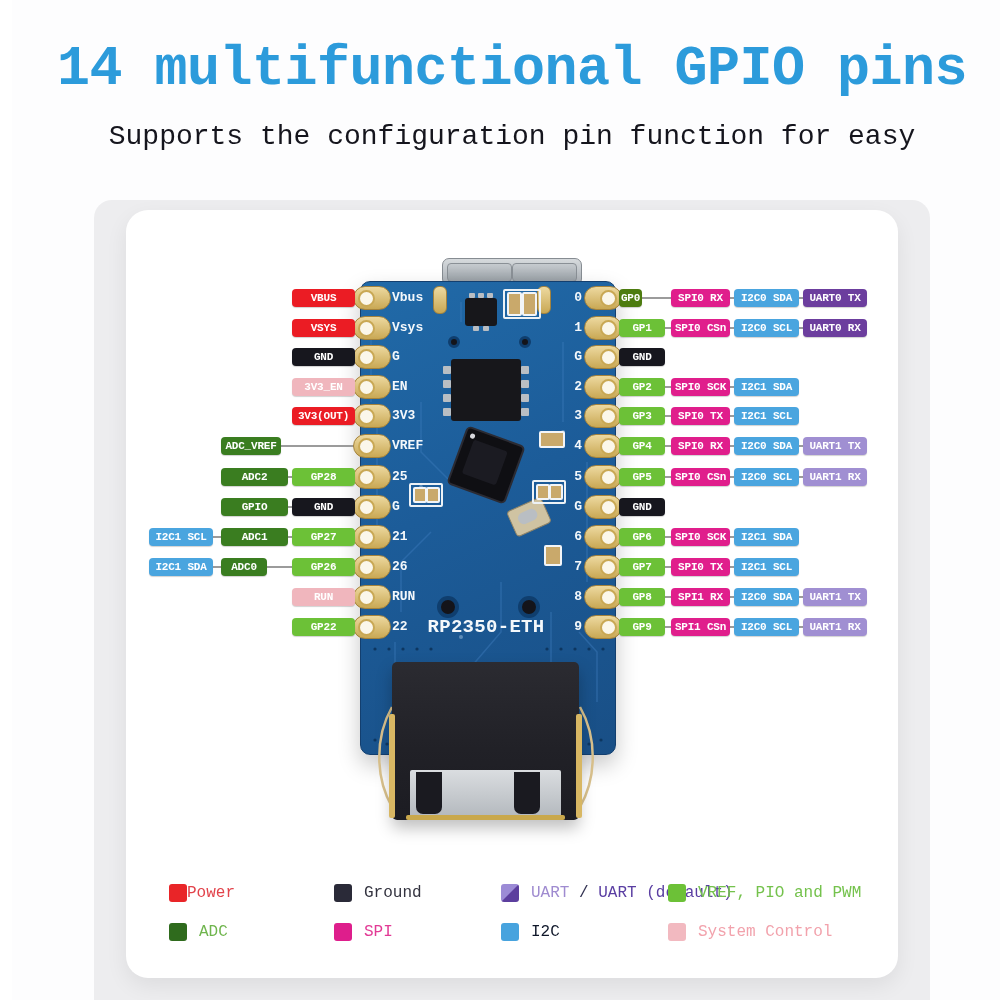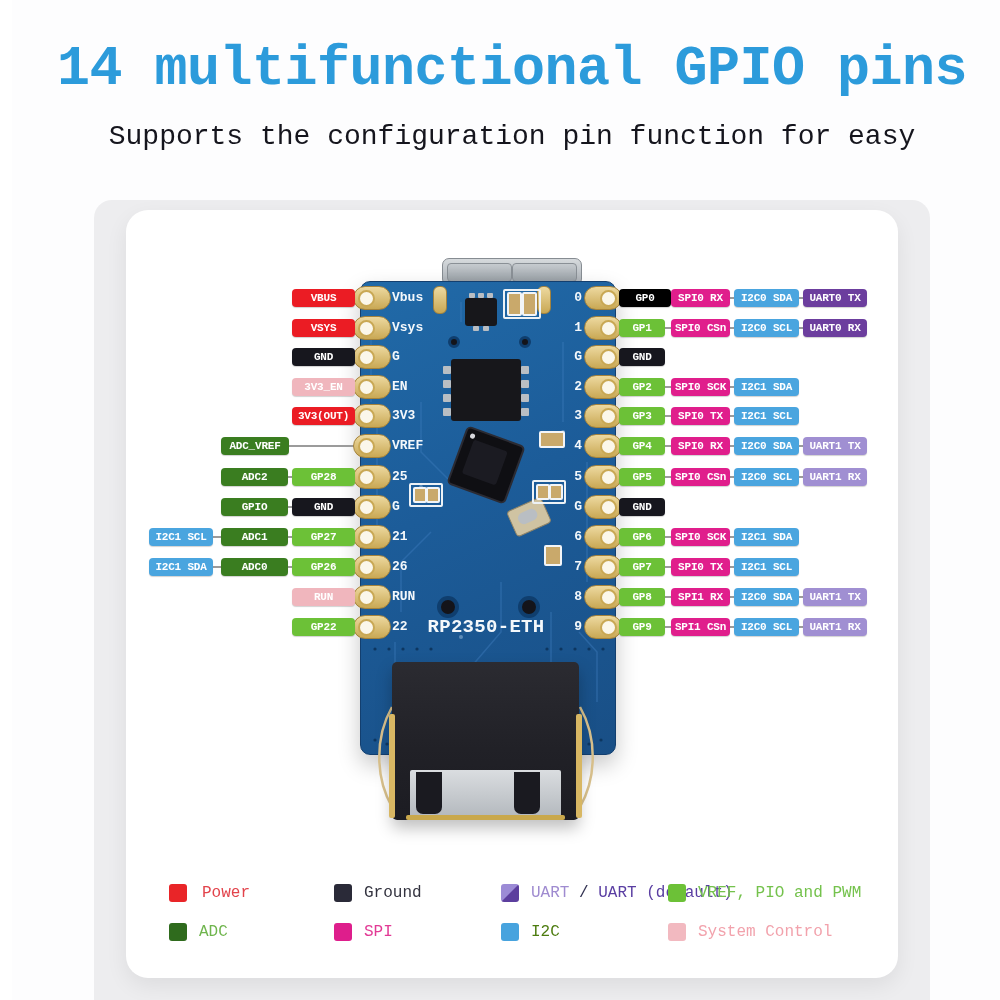--- a/index.html
+++ b/index.html
@@ -183,21 +183,21 @@
   <div id="pins">
       <div class="rowline" style="left: 286px; top: 297px; width: 69px;"></div>
       <div class="rowline" style="left: 598px; top: 297px; width: 251px;"></div>
       <div class="pad pleft" style="left: 341px; top: 286px;">
         <div class="ph"></div>
       </div>
       <div class="pad pright" style="left: 572px; top: 286px;">
         <div class="ph"></div>
       </div>
       <div class="badge" style="left: 280px; top: 289px; width: 63px; background: rgb(235, 28, 36);">VBUS</div>
-      <div class="badge" style="left: 607px; top: 289px; width: 52px; background: #000000;">GP0</div>
+      <div class="badge" style="left: 607px; top: 289px; width: 23px; background: #4d7c0f;">GP0</div>
       <div class="badge" style="left: 659px; top: 289px; width: 59px; background: rgb(224, 30, 140);">SPI0 RX</div>
       <div class="badge" style="left: 722px; top: 289px; width: 65px; background: rgb(74, 165, 223);">I2C0 SDA</div>
       <div class="badge" style="left: 791px; top: 289px; width: 64px; background: rgb(108, 62, 158);">UART0 TX</div>
       <div class="silk" style="left: 380px; top: 288px;">Vbus</div>
       <div class="silk" style="left: 540px; top: 288px; width: 30px; text-align: right;">0</div>
       <div class="rowline" style="left: 286px; top: 327px; width: 69px;"></div>
       <div class="rowline" style="left: 598px; top: 327px; width: 251px;"></div>
       <div class="pad pleft" style="left: 341px; top: 316px;">
         <div class="ph"></div>
       </div>
@@ -252,21 +252,21 @@
       <div class="silk" style="left: 380px; top: 406px;">3V3</div>
       <div class="silk" style="left: 540px; top: 406px; width: 30px; text-align: right;">3</div>
       <div class="rowline" style="left: 215px; top: 445px; width: 140px;"></div>
       <div class="rowline" style="left: 598px; top: 445px; width: 251px;"></div>
       <div class="pad pleft" style="left: 341px; top: 434px;">
         <div class="ph"></div>
       </div>
       <div class="pad pright" style="left: 572px; top: 434px;">
         <div class="ph"></div>
       </div>
-      <div class="badge" style="left: 209px; top: 437px; width: 68px; background: rgb(58, 125, 32);">ADC_VREF</div>
+      <div class="badge" style="left: 209px; top: 437px; width: 60px; background: rgb(58, 125, 32);">ADC_VREF</div>
       <div class="badge" style="left: 607px; top: 437px; width: 46px; background: rgb(108, 193, 55);">GP4</div>
       <div class="badge" style="left: 659px; top: 437px; width: 59px; background: rgb(224, 30, 140);">SPI0 RX</div>
       <div class="badge" style="left: 722px; top: 437px; width: 65px; background: rgb(74, 165, 223);">I2C0 SDA</div>
       <div class="badge" style="left: 791px; top: 437px; width: 64px; background: rgb(160, 143, 210);">UART1 TX</div>
       <div class="silk" style="left: 380px; top: 436px;">VREF</div>
       <div class="silk" style="left: 540px; top: 436px; width: 30px; text-align: right;">4</div>
       <div class="rowline" style="left: 215px; top: 476px; width: 140px;"></div>
       <div class="rowline" style="left: 598px; top: 476px; width: 251px;"></div>
       <div class="pad pleft" style="left: 341px; top: 465px;">
         <div class="ph"></div>
@@ -313,21 +313,21 @@
       <div class="silk" style="left: 540px; top: 527px; width: 30px; text-align: right;">6</div>
       <div class="rowline" style="left: 143px; top: 566px; width: 212px;"></div>
       <div class="rowline" style="left: 598px; top: 566px; width: 183px;"></div>
       <div class="pad pleft" style="left: 341px; top: 555px;">
         <div class="ph"></div>
       </div>
       <div class="pad pright" style="left: 572px; top: 555px;">
         <div class="ph"></div>
       </div>
       <div class="badge" style="left: 137px; top: 558px; width: 64px; background: rgb(74, 165, 223);">I2C1 SDA</div>
-      <div class="badge" style="left: 209px; top: 558px; width: 67px; background: rgb(58, 125, 32);">ADC0</div>
+      <div class="badge" style="left: 209px; top: 558px; width: 46px; background: rgb(58, 125, 32);">ADC0</div>
       <div class="badge" style="left: 280px; top: 558px; width: 63px; background: rgb(108, 193, 55);">GP26</div>
       <div class="badge" style="left: 607px; top: 558px; width: 46px; background: rgb(108, 193, 55);">GP7</div>
       <div class="badge" style="left: 659px; top: 558px; width: 59px; background: rgb(224, 30, 140);">SPI0 TX</div>
       <div class="badge" style="left: 722px; top: 558px; width: 65px; background: rgb(74, 165, 223);">I2C1 SCL</div>
       <div class="silk" style="left: 380px; top: 557px;">26</div>
       <div class="silk" style="left: 540px; top: 557px; width: 30px; text-align: right;">7</div>
       <div class="rowline" style="left: 286px; top: 596px; width: 69px;"></div>
       <div class="rowline" style="left: 598px; top: 596px; width: 251px;"></div>
       <div class="pad pleft" style="left: 341px; top: 585px;">
         <div class="ph"></div>
@@ -353,29 +353,29 @@
       <div class="badge" style="left: 280px; top: 618px; width: 63px; background: rgb(108, 193, 55);">GP22</div>
       <div class="badge" style="left: 607px; top: 618px; width: 46px; background: rgb(108, 193, 55);">GP9</div>
       <div class="badge" style="left: 659px; top: 618px; width: 59px; background: rgb(224, 30, 140);">SPI1 CSn</div>
       <div class="badge" style="left: 722px; top: 618px; width: 65px; background: rgb(74, 165, 223);">I2C0 SCL</div>
       <div class="badge" style="left: 791px; top: 618px; width: 64px; background: rgb(160, 143, 210);">UART1 RX</div>
       <div class="silk" style="left: 380px; top: 617px;">22</div>
       <div class="silk" style="left: 540px; top: 617px; width: 30px; text-align: right;">9</div>
     </div>
   <div id="legend">
       <div class="lg-sq" style="left: 157px; top: 884px; background: rgb(233, 37, 40);"></div>
-      <div class="lg-tx" style="left: 190px; top: 883px; text-align: right;"><span style="color: rgb(226, 67, 75);">Power</span></div>
+      <div class="lg-tx" style="left: 175px; top: 883px; text-align: right;"><span style="color: rgb(226, 67, 75);">Power</span></div>
       <div class="lg-sq" style="left: 322px; top: 884px; background: rgb(42, 42, 56);"></div>
       <div class="lg-tx" style="left: 352px; top: 883px;"><span style="color: rgb(51, 51, 63);">Ground</span></div>
       <div class="lg-sq split" style="left: 489px; top: 884px;"></div>
       <div class="lg-tx" style="left: 519px; top: 883px;"><span style="color: rgb(159, 139, 208);">UART</span><span style="color: rgb(47, 47, 79);"> / </span><span style="color: rgb(90, 62, 162);">UART (default)</span></div>
       <div class="lg-sq" style="left: 656px; top: 884px; background: rgb(108, 193, 55);"></div>
       <div class="lg-tx" style="left: 686px; top: 883px;"><span style="color: rgb(116, 194, 76);">VREF, PIO and PWM</span></div>
       <div class="lg-sq" style="left: 157px; top: 923px; background: rgb(47, 107, 29);"></div>
       <div class="lg-tx" style="left: 187px; top: 922px;"><span style="color: rgb(111, 181, 77);">ADC</span></div>
       <div class="lg-sq" style="left: 322px; top: 923px; background: rgb(222, 30, 140);"></div>
       <div class="lg-tx" style="left: 352px; top: 922px;"><span style="color: rgb(226, 58, 149);">SPI</span></div>
       <div class="lg-sq" style="left: 489px; top: 923px; background: rgb(71, 163, 222);"></div>
-      <div class="lg-tx" style="left: 519px; top: 922px;"><span style="color: #4d7c0f; text-align: center;">I2C</span></div>
+      <div class="lg-tx" style="left: 519px; top: 922px;"><span style="color: #0f172a; text-align: center;">I2C</span></div>
       <div class="lg-sq" style="left: 656px; top: 923px; background: rgb(242, 185, 192);"></div>
       <div class="lg-tx" style="left: 686px; top: 922px;"><span style="color: rgb(242, 162, 172);">System Control</span></div>
     </div>
 </div>
 
 </body></html>

